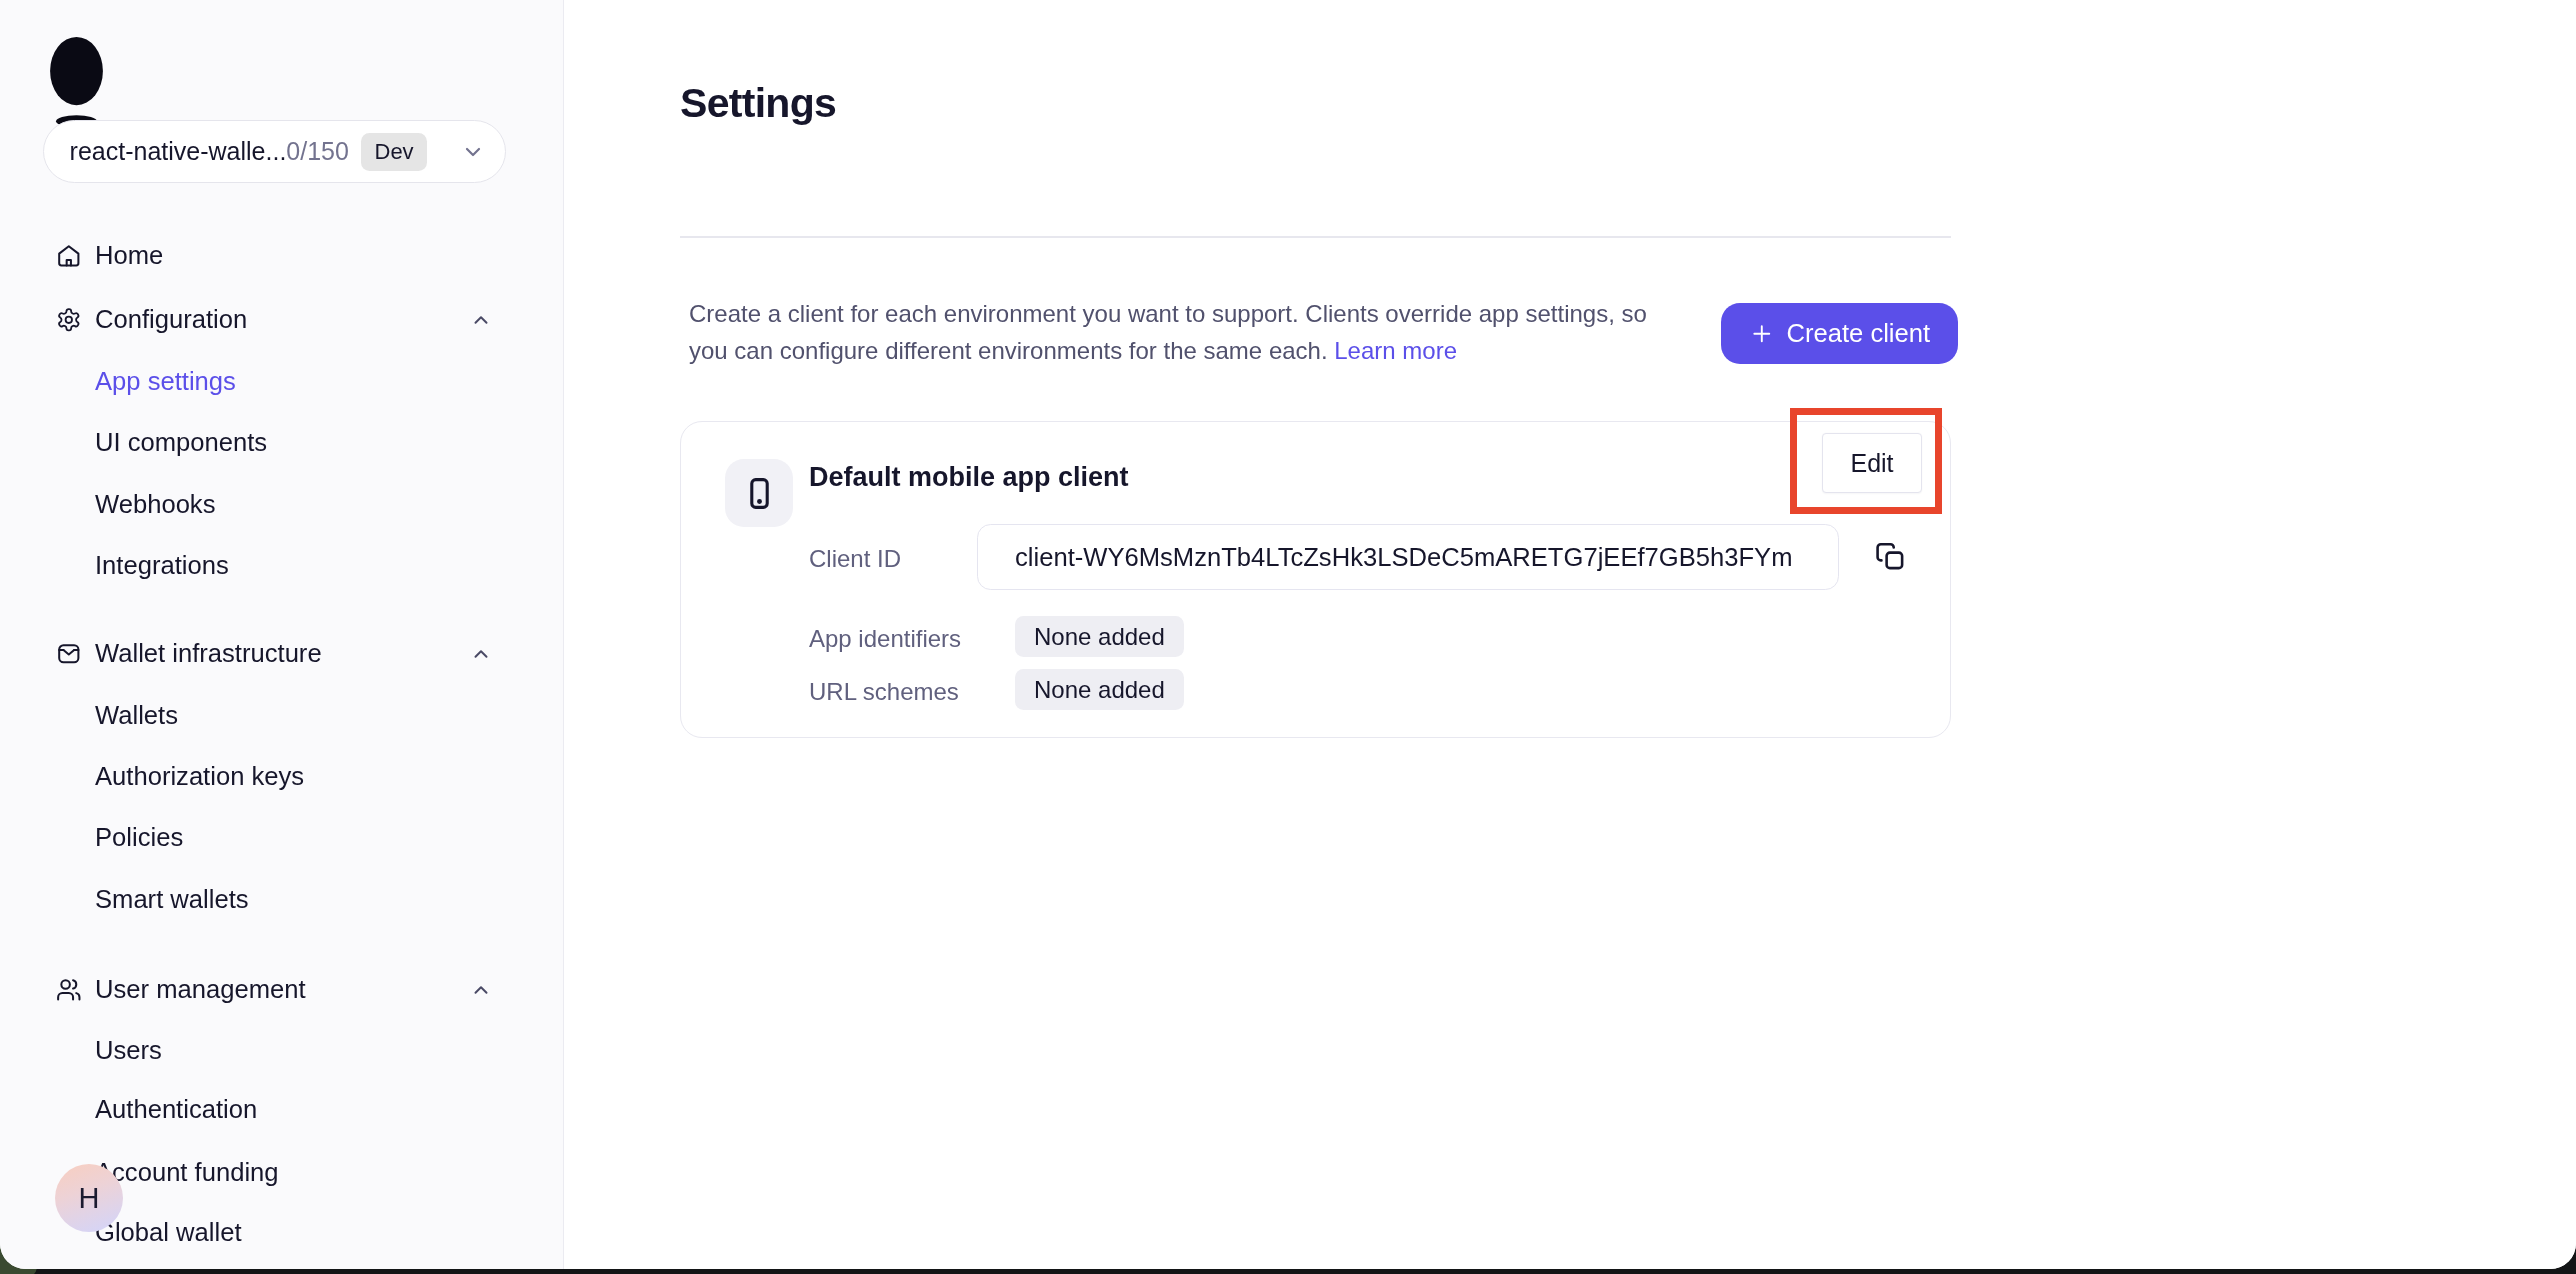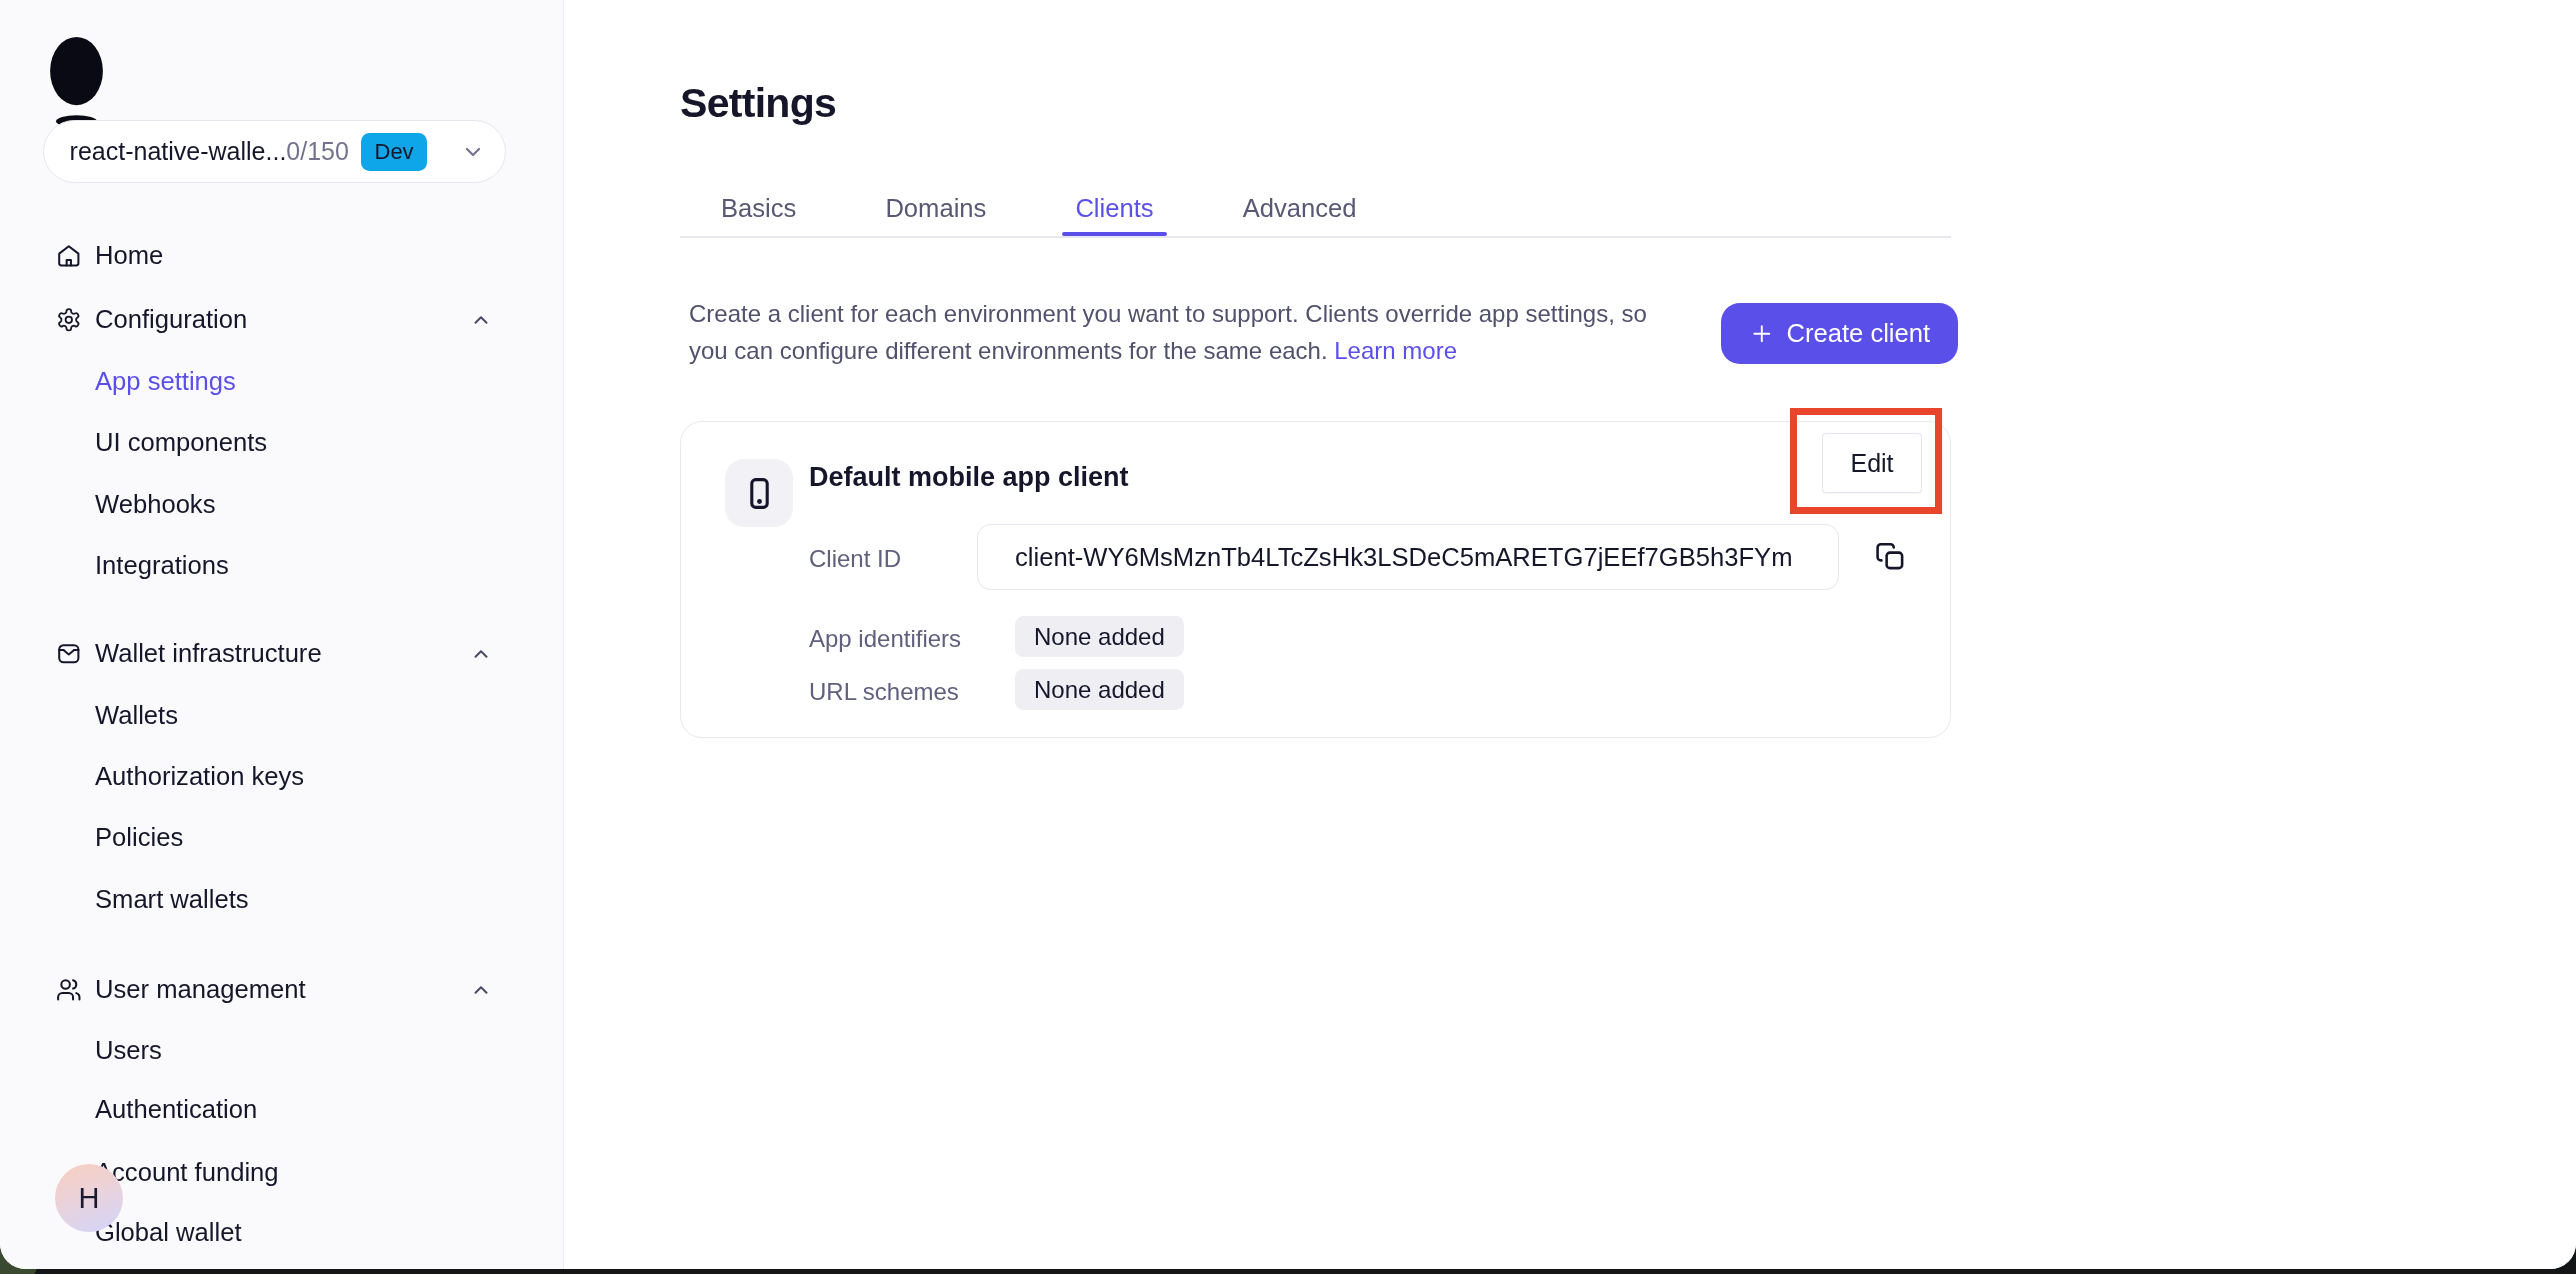--- a/index.html
+++ b/index.html
@@ -24,21 +24,21 @@
   }
   .logo { position:absolute; left:49px; top:37px; cursor:pointer; }
   .project-pill {
     position:absolute; left:43px; top:120px; width:463px; height:63px;
     background:#ffffff; border:1.3px solid #E5E5EC; border-radius:34px;
     display:flex; align-items:center; padding:0 20.4px 0 25.6px; cursor:pointer;
   }
   .project-name { font-size:25px; font-weight:500; color:#16162B; white-space:nowrap; }
   .project-usage { font-size:25px; color:#73738F; white-space:nowrap; }
   .env-badge {
-    margin-left:12px; background:#0ea5e9; border-radius:8.5px;
+    margin-left:12px; background:#e5e5e5; border-radius:8.5px;
     padding:6px 13.6px; font-size:22px; color:#16162B;
   }
   .pill-chevron { margin-left:auto; color:#73738F; display:flex; }
 
   .nav-row {
     position:absolute; left:0; width:564px; height:37px;
     display:flex; align-items:center; cursor:pointer;
   }
   .nav-row .nav-icon { position:absolute; left:56px; width:25.6px; height:25.6px; color:#16162B; display:flex; }
   .nav-label { position:absolute; left:95px; font-size:25.6px; font-weight:500; color:#16162B; white-space:nowrap; }
@@ -240,26 +240,20 @@
 
     <div class="avatar">
       <span>H</span>
     </div>
   </div>
 
   <div class="main">
 
     <h1 class="page-title">Settings</h1>
 
-    <div class="tabs">
-      <div class="tab">Basics</div>
-      <div class="tab">Domains</div>
-      <div class="tab active">Clients</div>
-      <div class="tab">Advanced</div>
-    </div>
     <div class="tabs-divider"></div>
 
     <p class="desc">
       <span>Create a client for each environment you want to support. Clients override app settings, so</span><br>
       <span>you can configure different environments for the same each.</span>
       <a class="learn-more">Learn more</a>
     </p>
 
     <button class="create-btn">
       <svg width="25.6" height="25.6" viewBox="0 0 24 24" fill="none" stroke="#ffffff" stroke-width="1.8" stroke-linecap="round">

